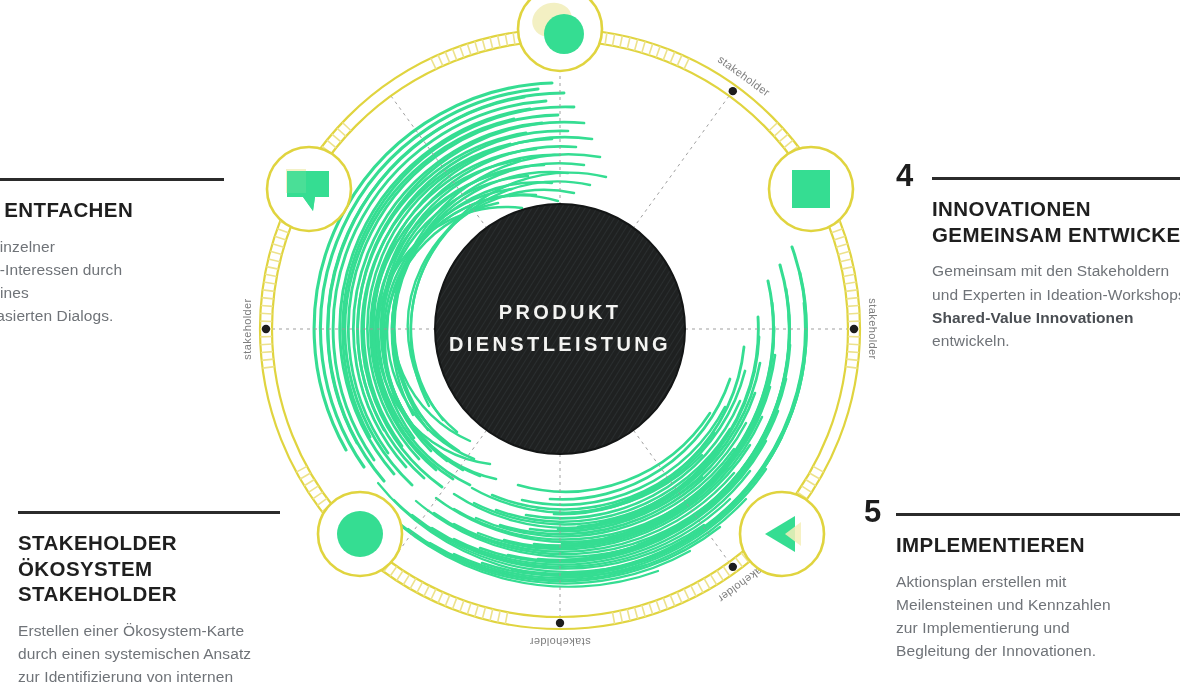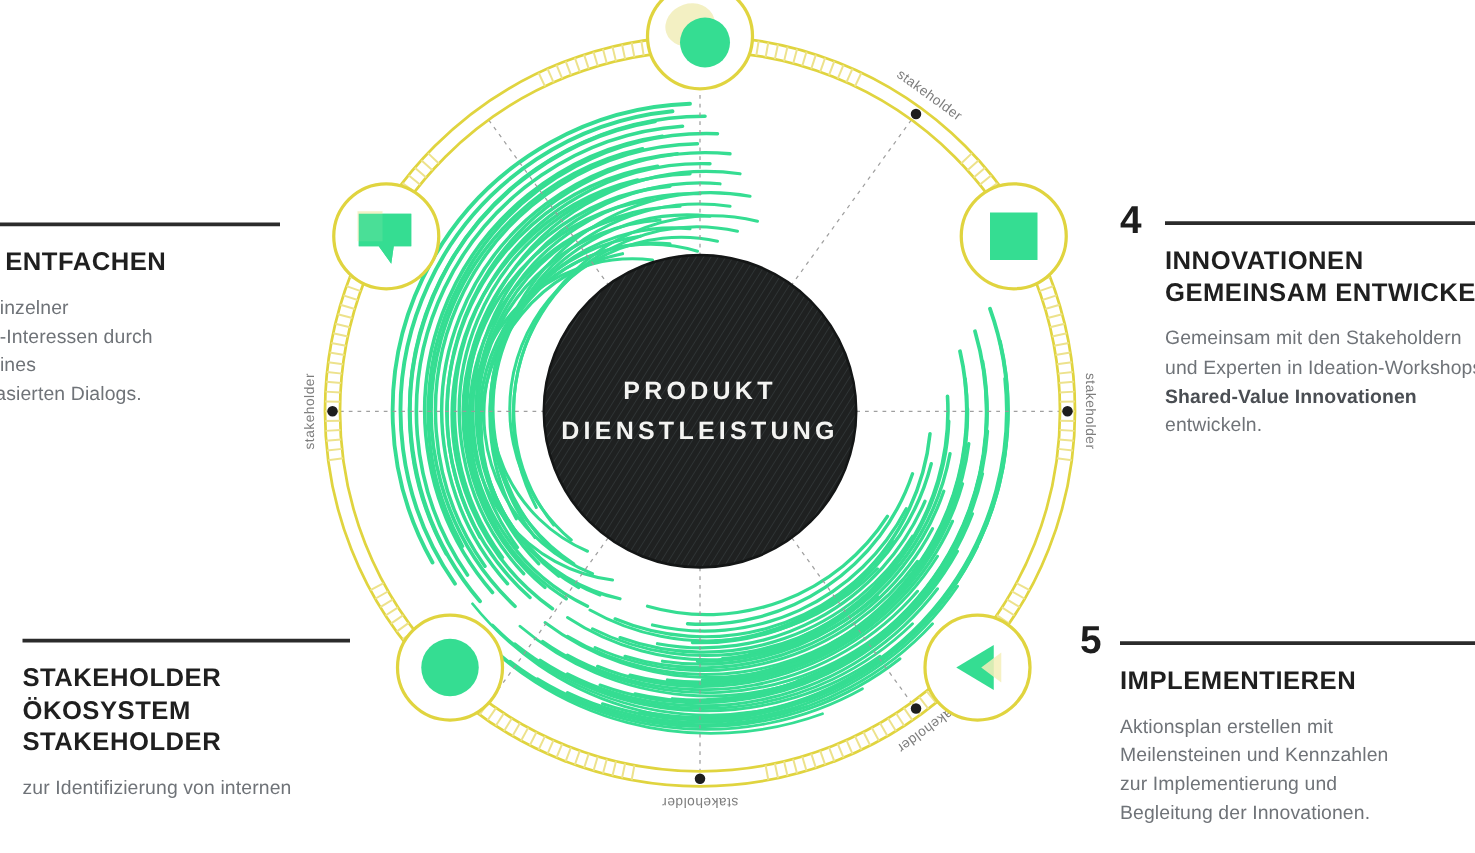--- a/index.html
+++ b/index.html
@@ -481,20 +481,22 @@
     </div>
   </div>
 
   <div class="block" id="block-oeko">
     <div class="rule"></div>
     <div class="head">
       <div>STAKEHOLDER</div>
       <div>ÖKOSYSTEM STAKEHOLDER</div>
     </div>
     <div class="body">
+      <div>Erstellen einer Ökosystem-Karte</div>
+      <div>durch einen systemischen Ansatz</div>
       <div>zur Identifizierung von internen</div>
 
     </div>
   </div>
 
   <div class="block" id="block-innov">
     <div class="num">4</div>
     <div class="rule"></div>
     <div class="head">
       <div>INNOVATIONEN</div>

